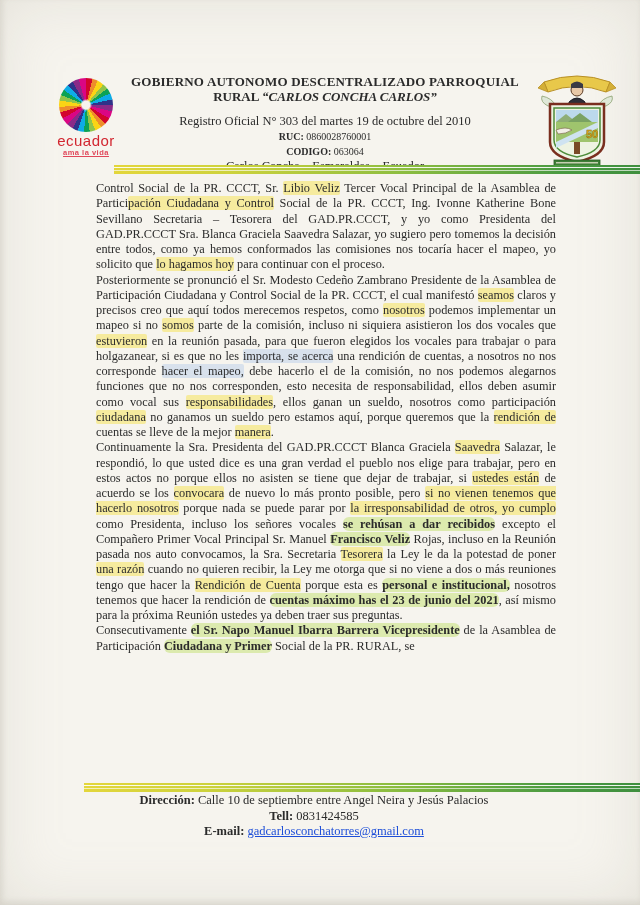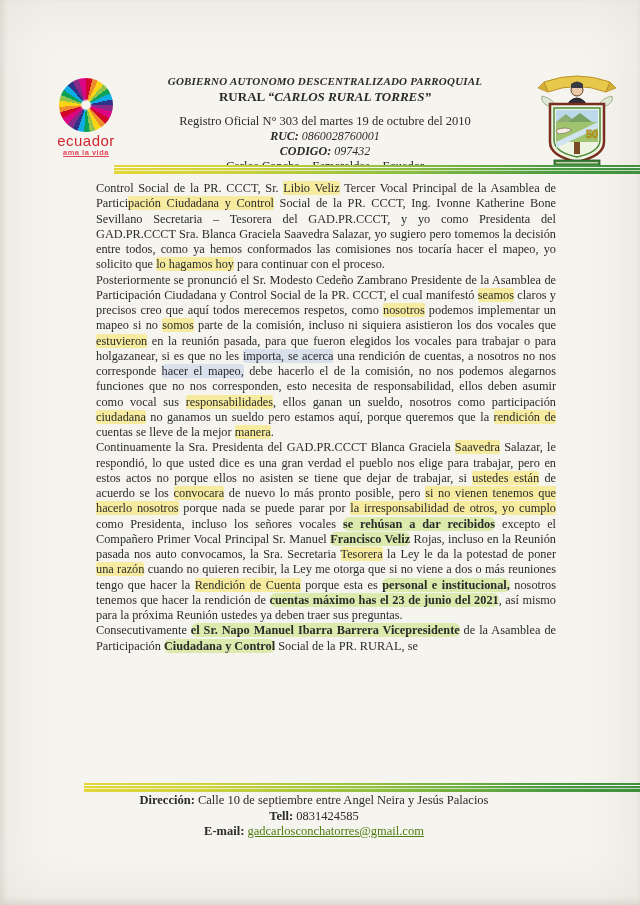--- a/index.html
+++ b/index.html
@@ -23,25 +23,25 @@
       repeating-conic-gradient(from 0deg,
         #e4002b 0deg 14deg, #f68b1f 14deg 26deg, #ffd500 26deg 40deg,
         #8cc63f 40deg 52deg, #00a651 52deg 64deg, #00aeef 64deg 78deg,
         #2e3192 78deg 90deg, #92278f 90deg 104deg, #ec008c 104deg 120deg);
     filter:saturate(.9);
   }
   .logo-word{font-family:"Liberation Sans",sans-serif;font-weight:normal;color:#d22630;font-size:15px;letter-spacing:.5px;line-height:14px;margin-top:2px;}
   .logo-sub{font-family:"Liberation Sans",sans-serif;color:#e0475a;font-size:7.5px;font-weight:bold;letter-spacing:.5px;text-decoration:underline;}
   .crest{position:absolute;right:22px;top:-6px;width:82px;height:104px;}
   .title-block{position:absolute;left:120px;width:410px;top:0;text-align:center;}
-  .t1{font-weight:bold;font-size:11px;line-height:15px;letter-spacing:.2px;font-style:italic;}
+  .t1{font-weight:bold;font-size:13px;line-height:15px;letter-spacing:.2px;}
   .t2{font-weight:bold;font-size:13px;line-height:15px;}
   .t2 .qname{font-style:italic;}
   .t3{font-size:12.5px;line-height:15px;margin-top:10px;}
-  .t4,.t5{font-size:12px;line-height:15px;font-style:italic;}
+  .t4,.t5{font-size:10px;line-height:15px;}
   .t4 b,.t5 b{font-weight:bold;}
   .t6{font-size:12.5px;line-height:15px;}
   
   .bar{
     position:absolute;height:9px;
     background:
       linear-gradient(to bottom, rgba(255,255,255,0) 0 2px, rgba(255,255,255,.9) 2px 3px, rgba(255,255,255,0) 3px 5px, rgba(255,255,255,.65) 5px 6px, rgba(255,255,255,0) 6px),
       linear-gradient(to right, #e3d63b 0%, #cdd23c 22%, #8cbd40 55%, #4a9a41 85%, #3f8f3e 100%);
   }
   .bar-top{top:165px;left:114px;width:526px;}
@@ -52,41 +52,41 @@
     font-size:12.3px;line-height:15.25px;
     text-align:justify;
   }
   .para{margin:0;text-indent:0;}
   .hl-y{background:rgba(246,228,92,.55);border-radius:2px;}
   .hl-g{background:rgba(198,226,122,.55);border-radius:6px;font-weight:bold;}
   .hl-b{background:rgba(186,205,233,.5);border-radius:2px;}
   
   .footer{position:absolute;top:793px;left:0;width:628px;text-align:center;font-size:12.5px;line-height:15.5px;}
   .footer b{font-weight:bold;}
-  .email-link{color:#4d7c0f;text-decoration:underline;cursor:pointer;}
+  .email-link{color:#1d4ed8;text-decoration:underline;cursor:pointer;}
 </style>
 </head>
 <body>
 
 <div class="page">
 
   <div class="header">
 
     <div class="logo-left">
       <div class="pinwheel"></div>
       <div class="logo-word">ecuador</div>
       <div class="logo-sub">ama la vida</div>
     </div>
 
     <div class="title-block">
       <div class="t1">GOBIERNO AUTONOMO DESCENTRALIZADO PARROQUIAL</div>
-      <div class="t2"><span>RURAL </span><span class="qname">“CARLOS RURAL TORRES”</span></div>
+      <div class="t2"><span>RURAL </span><span class="qname">“CARLOS CONCHA CARLOS”</span></div>
       <div class="t3">Registro Oficial N° 303 del martes 19 de octubre del 2010</div>
       <div class="t4"><b>RUC:</b> <span>0860028760001</span></div>
-      <div class="t5"><b>CODIGO:</b> <span>097432</span></div>
+      <div class="t5"><b>CODIGO:</b> <span>063064</span></div>
       <div class="t6">Carlos Concha – Esmeraldas – Ecuador</div>
     </div>
 
     <div class="crest">
       <svg width="82" height="104" viewBox="0 0 82 104">
 
         <path d="M8 14 Q41 2 74 14 L70 24 Q41 13 12 24 Z" fill="#e8c84a" stroke="#b88f24" stroke-width="1"></path>
         <path d="M8 14 L2 20 L12 24 Z" fill="#d4af37" stroke="#b88f24" stroke-width="0.8"></path>
         <path d="M74 14 L80 20 L70 24 Z" fill="#d4af37" stroke="#b88f24" stroke-width="0.8"></path>
 
@@ -114,21 +114,21 @@
       </svg>
     </div>
   </div>
 
   <div class="bar bar-top"></div>
 
   <div class="doc-body">
       <p class="para"><span>Control Social de la PR. CCCT, Sr. </span><span class="hl-y">Libio Veliz</span><span> Tercer Vocal Principal de la Asamblea de Partici</span><span class="hl-y">pación Ciudadana y Control</span><span> Social de la PR. CCCT, Ing. Ivonne Katherine Bone Sevillano Secretaria – Tesorera del GAD.PR.CCCT, y yo como Presidenta del GAD.PR.CCCT Sra. Blanca Graciela Saavedra Salazar, yo sugiero pero tomemos la decisión entre todos, como ya hemos conformados las comisiones nos tocaría hacer el mapeo, yo solicito que </span><span class="hl-y">lo hagamos hoy</span><span> para continuar con el proceso.</span></p>
       <p class="para"><span>Posteriormente se pronunció el Sr. Modesto Cedeño Zambrano Presidente de la Asamblea de Participación Ciudadana y Control Social de la PR. CCCT, el cual manifestó </span><span class="hl-y">seamos</span><span> claros y precisos creo que aquí todos merecemos respetos, como </span><span class="hl-y">nosotros</span><span> podemos implementar un mapeo si no </span><span class="hl-y">somos</span><span> parte de la comisión, incluso ni siquiera asistieron los dos vocales que </span><span class="hl-y">estuvieron</span><span> en la reunión pasada, para que fueron elegidos los vocales para trabajar o para holgazanear, si es que no les </span><span class="hl-b">importa, se acerca</span><span> una rendición de cuentas, a nosotros no nos corresponde </span><span class="hl-b">hacer el mapeo,</span><span> debe hacerlo el de la comisión, no nos podemos alegarnos funciones que no nos corresponden, esto necesita de responsabilidad, ellos deben asumir como vocal sus </span><span class="hl-y">responsabilidades</span><span>, ellos ganan un sueldo, nosotros como participación </span><span class="hl-y">ciudadana</span><span> no ganamos un sueldo pero estamos aquí, porque queremos que la </span><span class="hl-y">rendición de</span><span> cuentas se lleve de la mejor </span><span class="hl-y">manera</span><span>.</span></p>
       <p class="para"><span>Continuamente la Sra. Presidenta del GAD.PR.CCCT Blanca Graciela </span><span class="hl-y">Saavedra</span><span> Salazar, le respondió, lo que usted dice es una gran verdad el pueblo nos elige para trabajar, pero en estos actos no porque ellos no asisten se tiene que dejar de trabajar, si </span><span class="hl-y">ustedes están</span><span> de acuerdo se los </span><span class="hl-y">convocara</span><span> de nuevo lo más pronto posible, pero </span><span class="hl-y">si no vienen tenemos que hacerlo nosotros</span><span> porque nada se puede parar por </span><span class="hl-y">la irresponsabilidad de otros, yo cumplo</span><span> como Presidenta, incluso los señores vocales </span><span class="hl-g">se rehúsan a dar recibidos</span><span> excepto el Compañero Primer Vocal Principal Sr. Manuel </span><span class="hl-g">Francisco Veliz</span><span> Rojas, incluso en la Reunión pasada nos auto convocamos, la Sra. Secretaria </span><span class="hl-y">Tesorera</span><span> la Ley le da la potestad de poner </span><span class="hl-y">una razón</span><span> cuando no quieren recibir, la Ley me otorga que si no viene a dos o más reuniones tengo que hacer la </span><span class="hl-y">Rendición de Cuenta</span><span> porque esta es </span><span class="hl-g">personal e institucional,</span><span> nosotros tenemos que hacer la rendición de </span><span class="hl-g">cuentas máximo has el 23 de junio del 2021</span><span>, así mismo para la próxima Reunión ustedes ya deben traer sus preguntas.</span></p>
-      <p class="para"><span>Consecutivamente </span><span class="hl-g">el Sr. Napo Manuel Ibarra Barrera Vicepresidente</span><span> de la Asamblea de Participación </span><span class="hl-g">Ciudadana y Control</span><span> Social de la PR. RURAL, se</span></p>
+      <p class="para"><span>Consecutivamente </span><span class="hl-g">el Sr. Napo Manuel Ibarra Barrera Vicepresidente</span><span> de la Asamblea de Participación </span><span class="hl-g">Ciudadana y Primer</span><span> Social de la PR. RURAL, se</span></p>
     </div>
 
   <div class="bar bar-bottom"></div>
 
   <div class="footer">
     <div><b>Dirección:</b> <span>Calle 10 de septiembre entre Angel Neira y Jesús Palacios</span></div>
     <div><b>Tell:</b> <span>0831424585</span></div>
     <div><b>E-mail:</b> <span class="email-link">gadcarlosconchatorres@gmail.com</span></div>
   </div>
 

